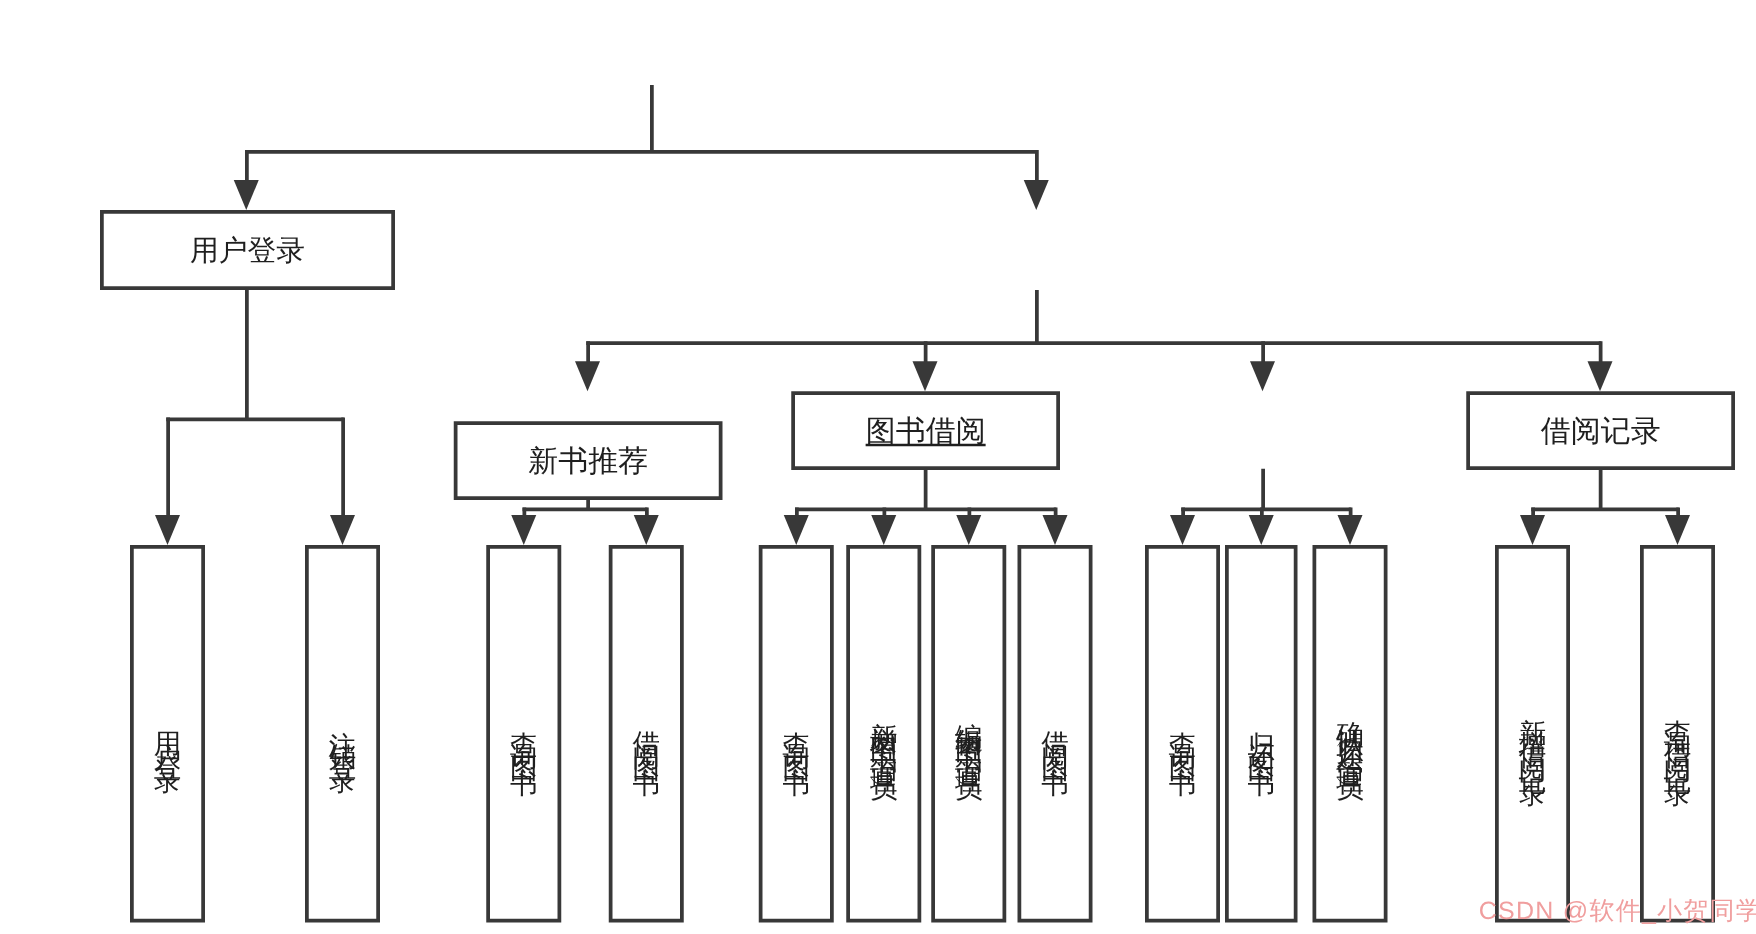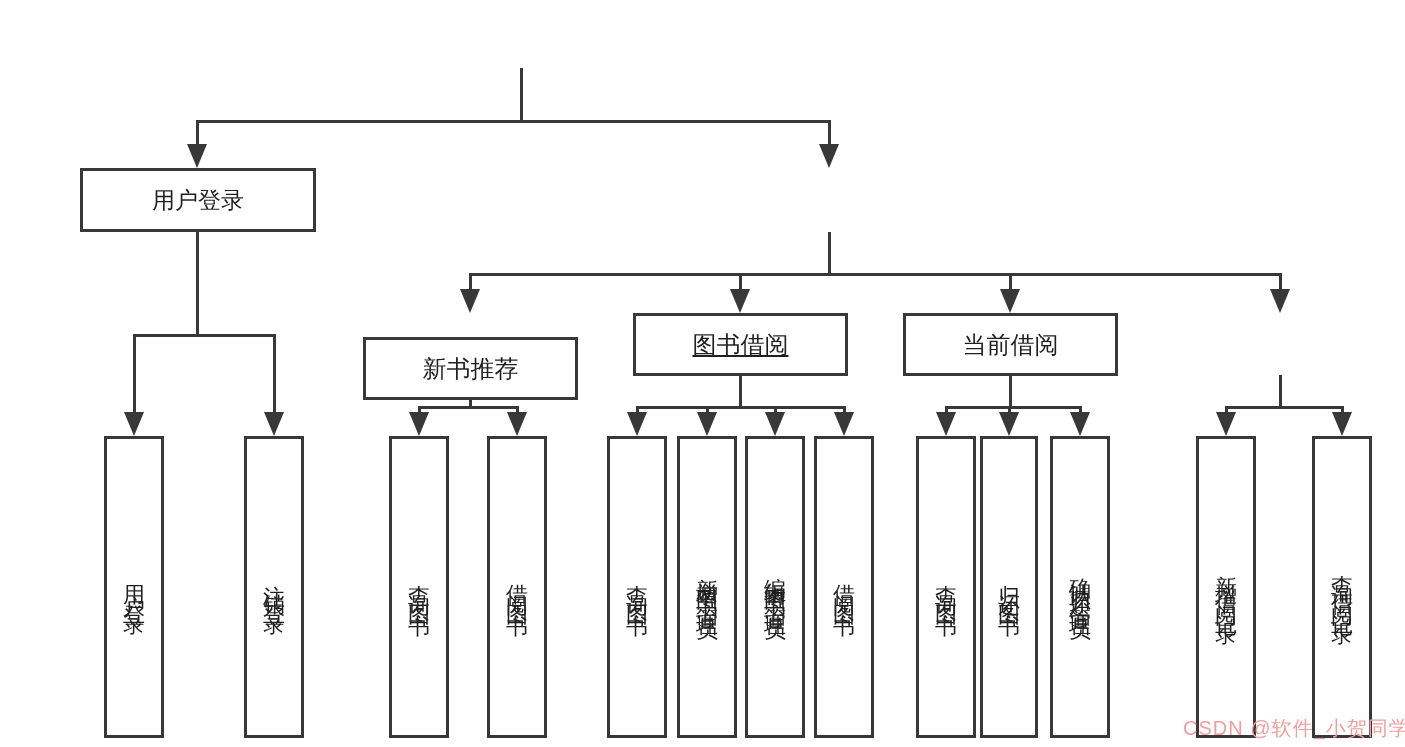--- a/index.html
+++ b/index.html
@@ -71,22 +71,22 @@
   <div class="box" style="left:80px;top:168px;width:236px;height:64px;">
     <span>用户登录</span>
   </div>
 
   <div class="box" style="left:363px;top:313px;width:215px;height:63px;font-size:24px;margin-top:24px;">
     <span>新书推荐</span>
   </div>
   <div class="box" style="left:633px;top:313px;width:215px;height:63px;font-size:24px;text-decoration:underline;">
     <span>图书借阅</span>
   </div>
-  <div class="box" style="left:903px;top:313px;width:215px;height:63px;font-size:24px;">
-    <span>当前借阅</span>
+  <div class="box" style="left:1173px;top:313px;width:215px;height:63px;font-size:24px;">
+    <span>借阅记录</span>
   </div>
 
   <div class="vbox" style="left:104px;top:436px;width:60px;height:302px;">
     <span class="vtext">用户登录</span>
   </div>
   <div class="vbox" style="left:244px;top:436px;width:60px;height:302px;">
     <span class="vtext">注销登录</span>
   </div>
 
   <div class="vbox" style="left:389px;top:436px;width:60px;height:302px;">

